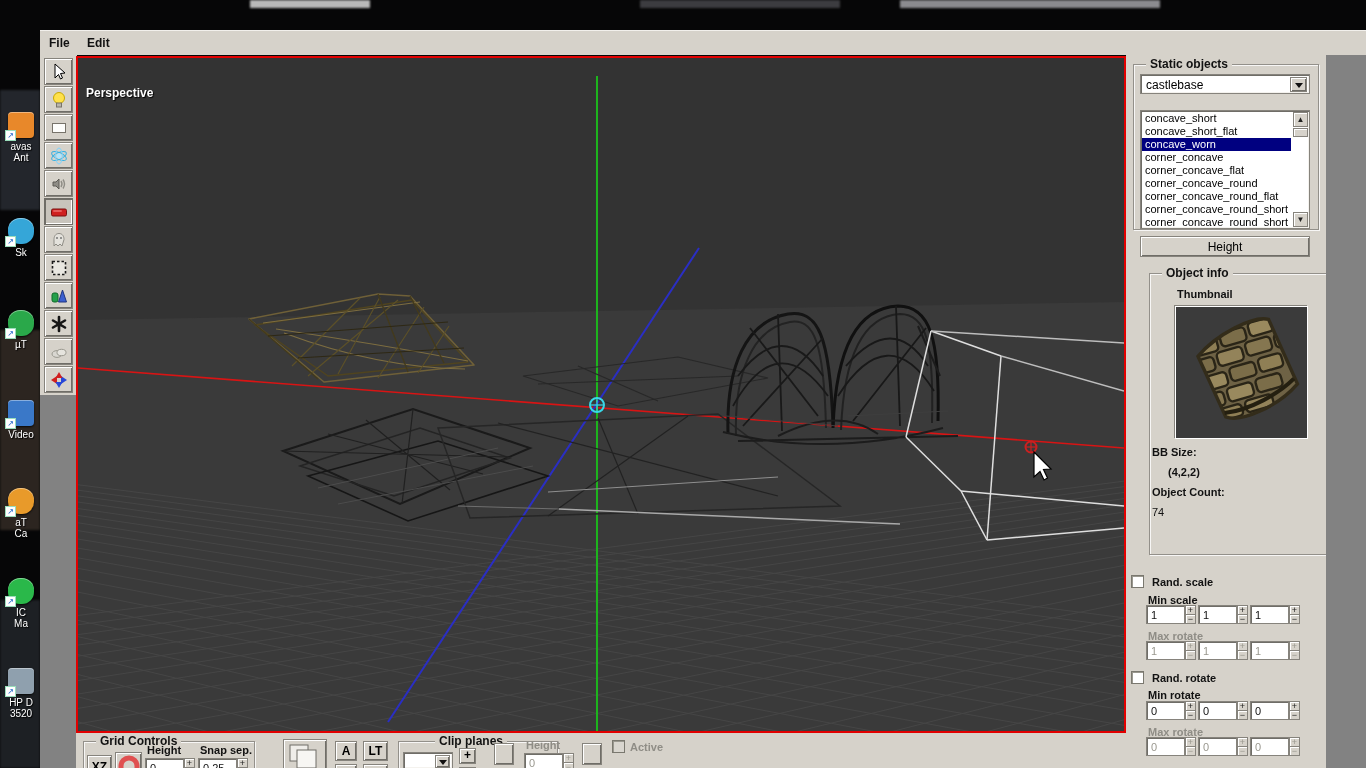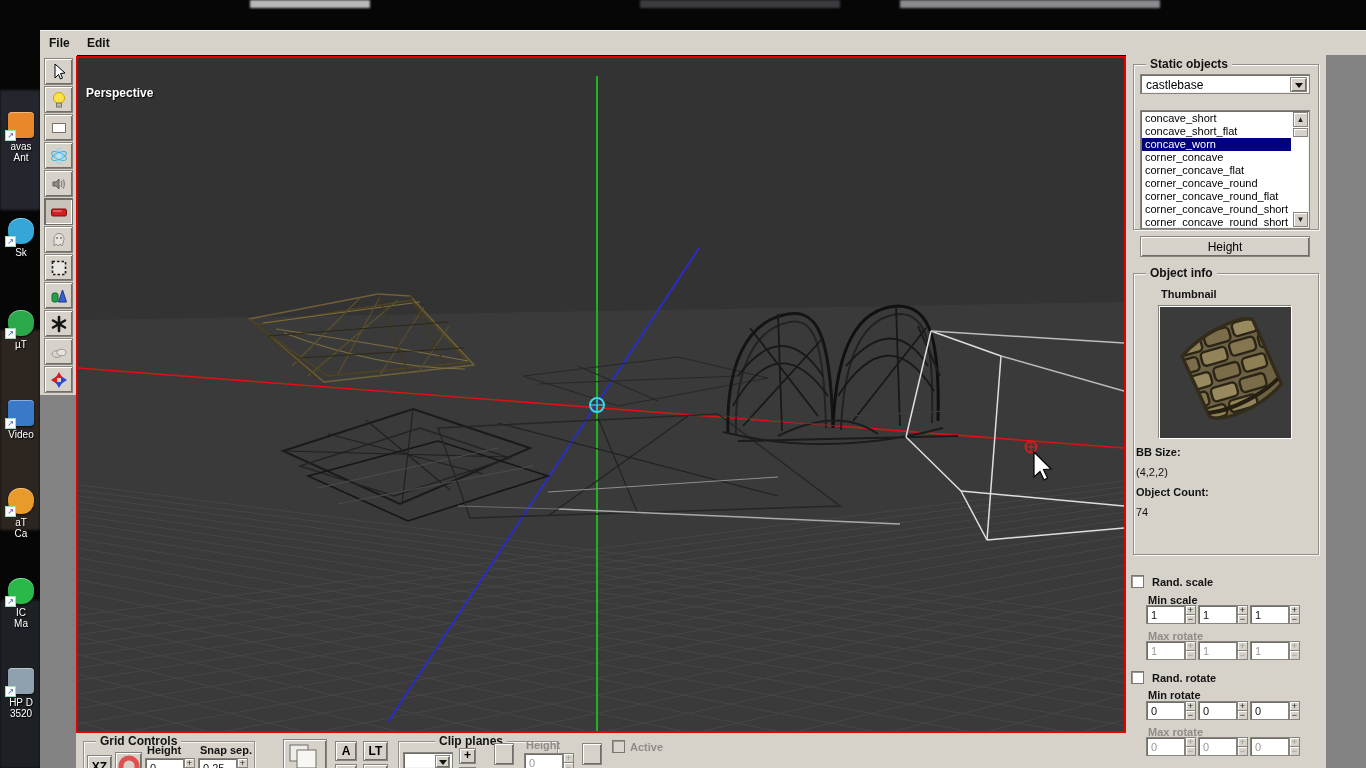--- a/index.html
+++ b/index.html
@@ -447,21 +447,21 @@
       </div>
       <div class="sb-btn" style="top:1px;">▲</div>
       <div class="sb-thumb" style="top:17px;"></div>
       <div class="sb-btn" style="bottom:1px;">▼</div>
     </div>
 
     <div class="raised" style="position:absolute;left:14px;top:181px;width:170px;height:21px;text-align:center;font-size:12px;padding-top:3px;color:#000;">
       <span>Height</span>
     </div>
 
-    <div class="groupbox" style="left:7px;top:218px;width:186px;height:282px;">
+    <div class="groupbox" style="left:23px;top:218px;width:186px;height:282px;">
       <span class="group-label">Object info</span>
       <span class="lbl-b" style="position:absolute;left:27px;top:14px;">Thumbnail</span>
 
       <div style="position:absolute;left:25px;top:32px;width:133px;height:133px;border:1px solid #fff;box-shadow:-1px -1px 0 #86837c;background:#3b3b3b;">
         <svg width="131" height="131" viewBox="0 0 131 131">
           <rect width="131" height="131" fill="#3b3b3b"></rect>
           <g transform="rotate(-16 65 65)">
             <defs>
                 <clipPath id="patch">
                   <path d="M28,38 C52,22 92,14 106,22 L116,92 C92,108 52,114 38,104 Z"></path>
@@ -487,21 +487,21 @@
                   <rect x="60" y="94" width="28" height="12" rx="4" fill="#93835a"></rect>
               </g>
             </g>
             <path d="M28,38 C52,22 92,14 106,22 L116,92 C92,108 52,114 38,104 Z" fill="none" stroke="#332c1a" stroke-width="3.4"></path>
             <path d="M38,100 C64,104 96,96 114,86" fill="none" stroke="#241f10" stroke-width="4"></path>
           </g>
         </svg>
       </div>
 
       <span class="lbl-b" style="position:absolute;left:2px;top:172px;">BB Size:</span>
-      <span class="lbl-b" style="position:absolute;left:2px;top:192px;font-weight:normal;">(4,2,2)</span>
+      <span class="lbl-b" style="position:absolute;left:2px;top:192px;font-weight:bold;padding-left:16px;">(4,2,2)</span>
       <span class="lbl-b" style="position:absolute;left:2px;top:212px;">Object Count:</span>
       <span class="lbl-b" style="position:absolute;left:2px;top:232px;font-weight:normal;">74</span>
     </div>
 
     <div class="checkbox" style="left:5px;top:520px;"></div>
     <span class="lbl-b" style="position:absolute;left:26px;top:521px;">Rand. scale</span>
 
     <span class="lbl-b" style="position:absolute;left:22px;top:539px;">Min scale</span>
     <div class="spinner" style="left:20px;top:550px;">
         <div class="fld">1</div>

